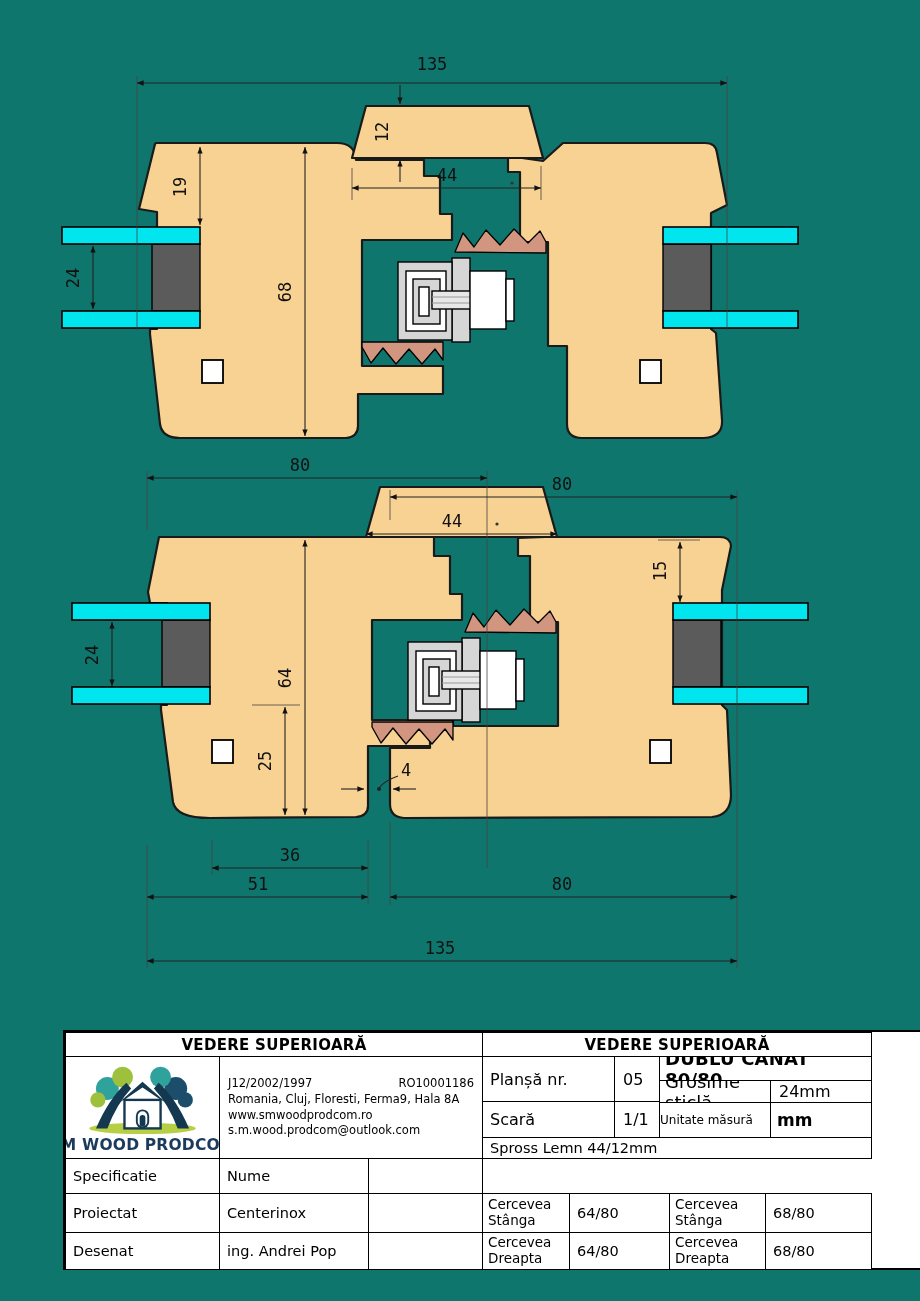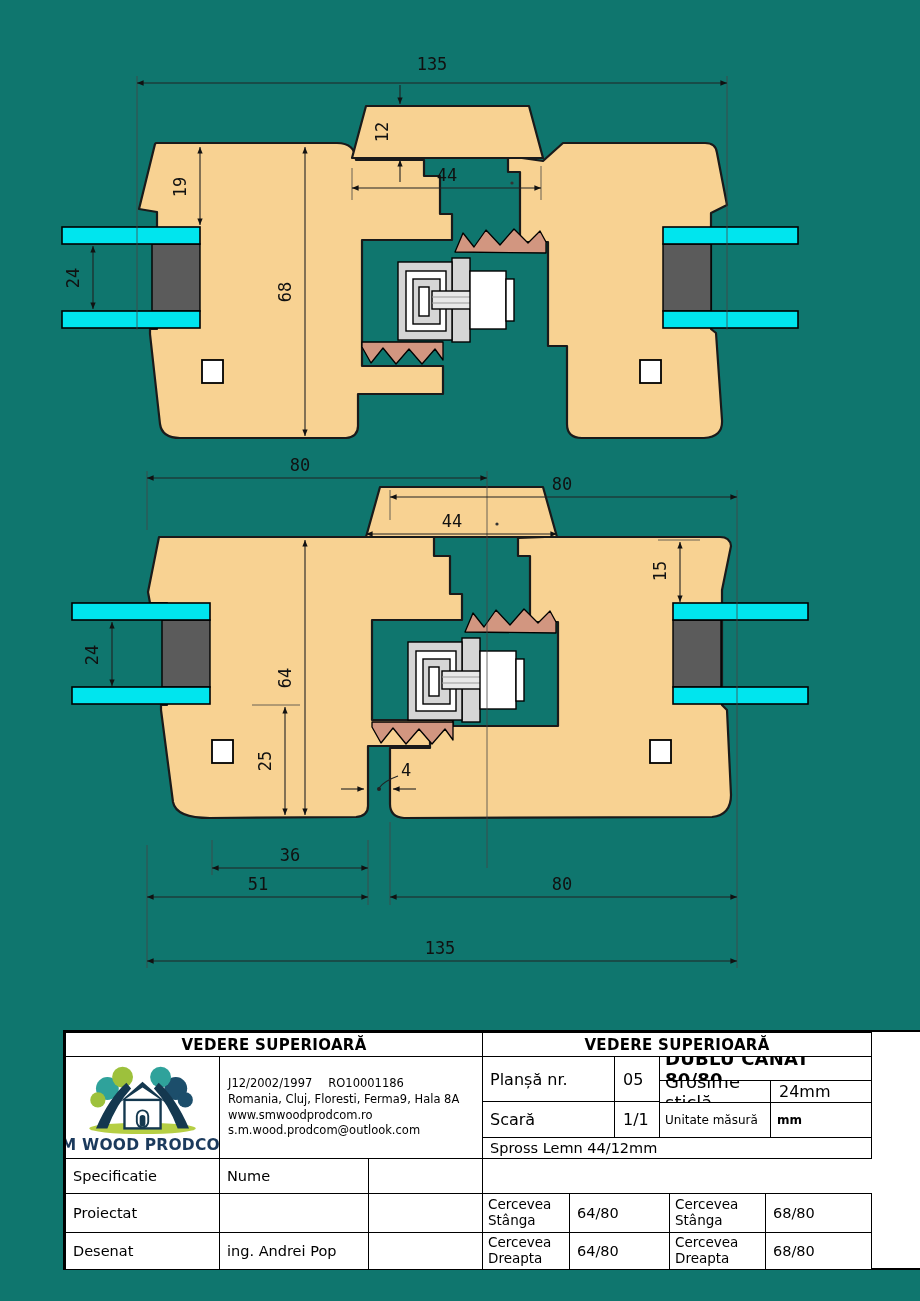--- a/index.html
+++ b/index.html
@@ -10,27 +10,27 @@
   
   #titleblock{position:absolute;left:63px;top:1030px;width:872px;height:240px;
               border:2px solid #000;box-sizing:border-box;background:#fff;}
   .cell{position:absolute;border:1px solid #000;box-sizing:border-box;display:flex;
         align-items:center;background:#fff;overflow:hidden;}
   .hdr{justify-content:center;font-weight:bold;font-size:15px;letter-spacing:.3px;}
   .lbl16{font-size:16px;padding-left:7px;}
   .val16{font-size:16px;padding-left:8px;}
   .bold17{font-weight:bold;font-size:18px;padding-left:5px;letter-spacing:.2px;}
   .lbl13{font-size:18px;padding-left:5px;}
-  .lbl12{font-size:12px;padding-left:5px;}
-  .valb{font-weight:bold;font-size:12px;padding-left:6px;}
+  .lbl12{font-size:12px;}
+  .valb{font-weight:bold;font-size:17px;padding-left:6px;}
   .t14{font-size:14.5px;padding-left:7px;}
   .t13{font-size:13.5px;padding-left:5px;line-height:1.15;}
   .infolines{flex-direction:column;align-items:stretch;justify-content:center;
              font-size:11.5px;line-height:1.35;padding:0 8px;}
-  .infolines .row1{display:flex;gap:16px;}
+  .infolines .row1{display:flex;justify-content:space-between;gap:16px;}
   .logobox{flex-direction:column;justify-content:flex-end;align-items:center;padding-bottom:4px;}
   .logotext{font-weight:bold;font-size:15.5px;color:#1b3a5c;white-space:nowrap;letter-spacing:.2px;}
 </style>
 </head>
 <body>
 
 <div id="page">
 
 <svg id="drawing" width="920" height="1020" viewBox="0 0 920 1020">
   <defs>
@@ -218,20 +218,21 @@
   <div class="cell lbl12" style="left:594px;top:70px;width:112px;height:36px">Unitate măsură</div>
   <div class="cell valb" style="left:705px;top:70px;width:102px;height:36px">mm</div>
 
   <div class="cell t14" style="left:417px;top:105px;width:390px;height:22px">Spross Lemn 44/12mm</div>
 
   <div class="cell t14" style="left:0;top:126px;width:155px;height:36px">Specificatie</div>
   <div class="cell t14" style="left:154px;top:126px;width:150px;height:36px">Nume</div>
   <div class="cell" style="left:303px;top:126px;width:115px;height:36px"></div>
 
   <div class="cell t14" style="left:0;top:161px;width:155px;height:40px">Proiectat</div>
+  <div class="cell t14" style="left:154px;top:161px;width:150px;height:40px">Centerinox</div>
   <div class="cell" style="left:303px;top:161px;width:115px;height:40px"></div>
   <div class="cell t13" style="left:417px;top:161px;width:88px;height:40px">Cercevea Stânga</div>
   <div class="cell t14" style="left:504px;top:161px;width:102px;height:40px">64/80</div>
   <div class="cell t13" style="left:604px;top:161px;width:97px;height:40px">Cercevea Stânga</div>
   <div class="cell t14" style="left:700px;top:161px;width:107px;height:40px">68/80</div>
 
   <div class="cell t14" style="left:0;top:200px;width:155px;height:38px">Desenat</div>
   <div class="cell t14" style="left:154px;top:200px;width:150px;height:38px">ing. Andrei Pop</div>
   <div class="cell" style="left:303px;top:200px;width:115px;height:38px"></div>
   <div class="cell t13" style="left:417px;top:200px;width:88px;height:38px">Cercevea Dreapta</div>

